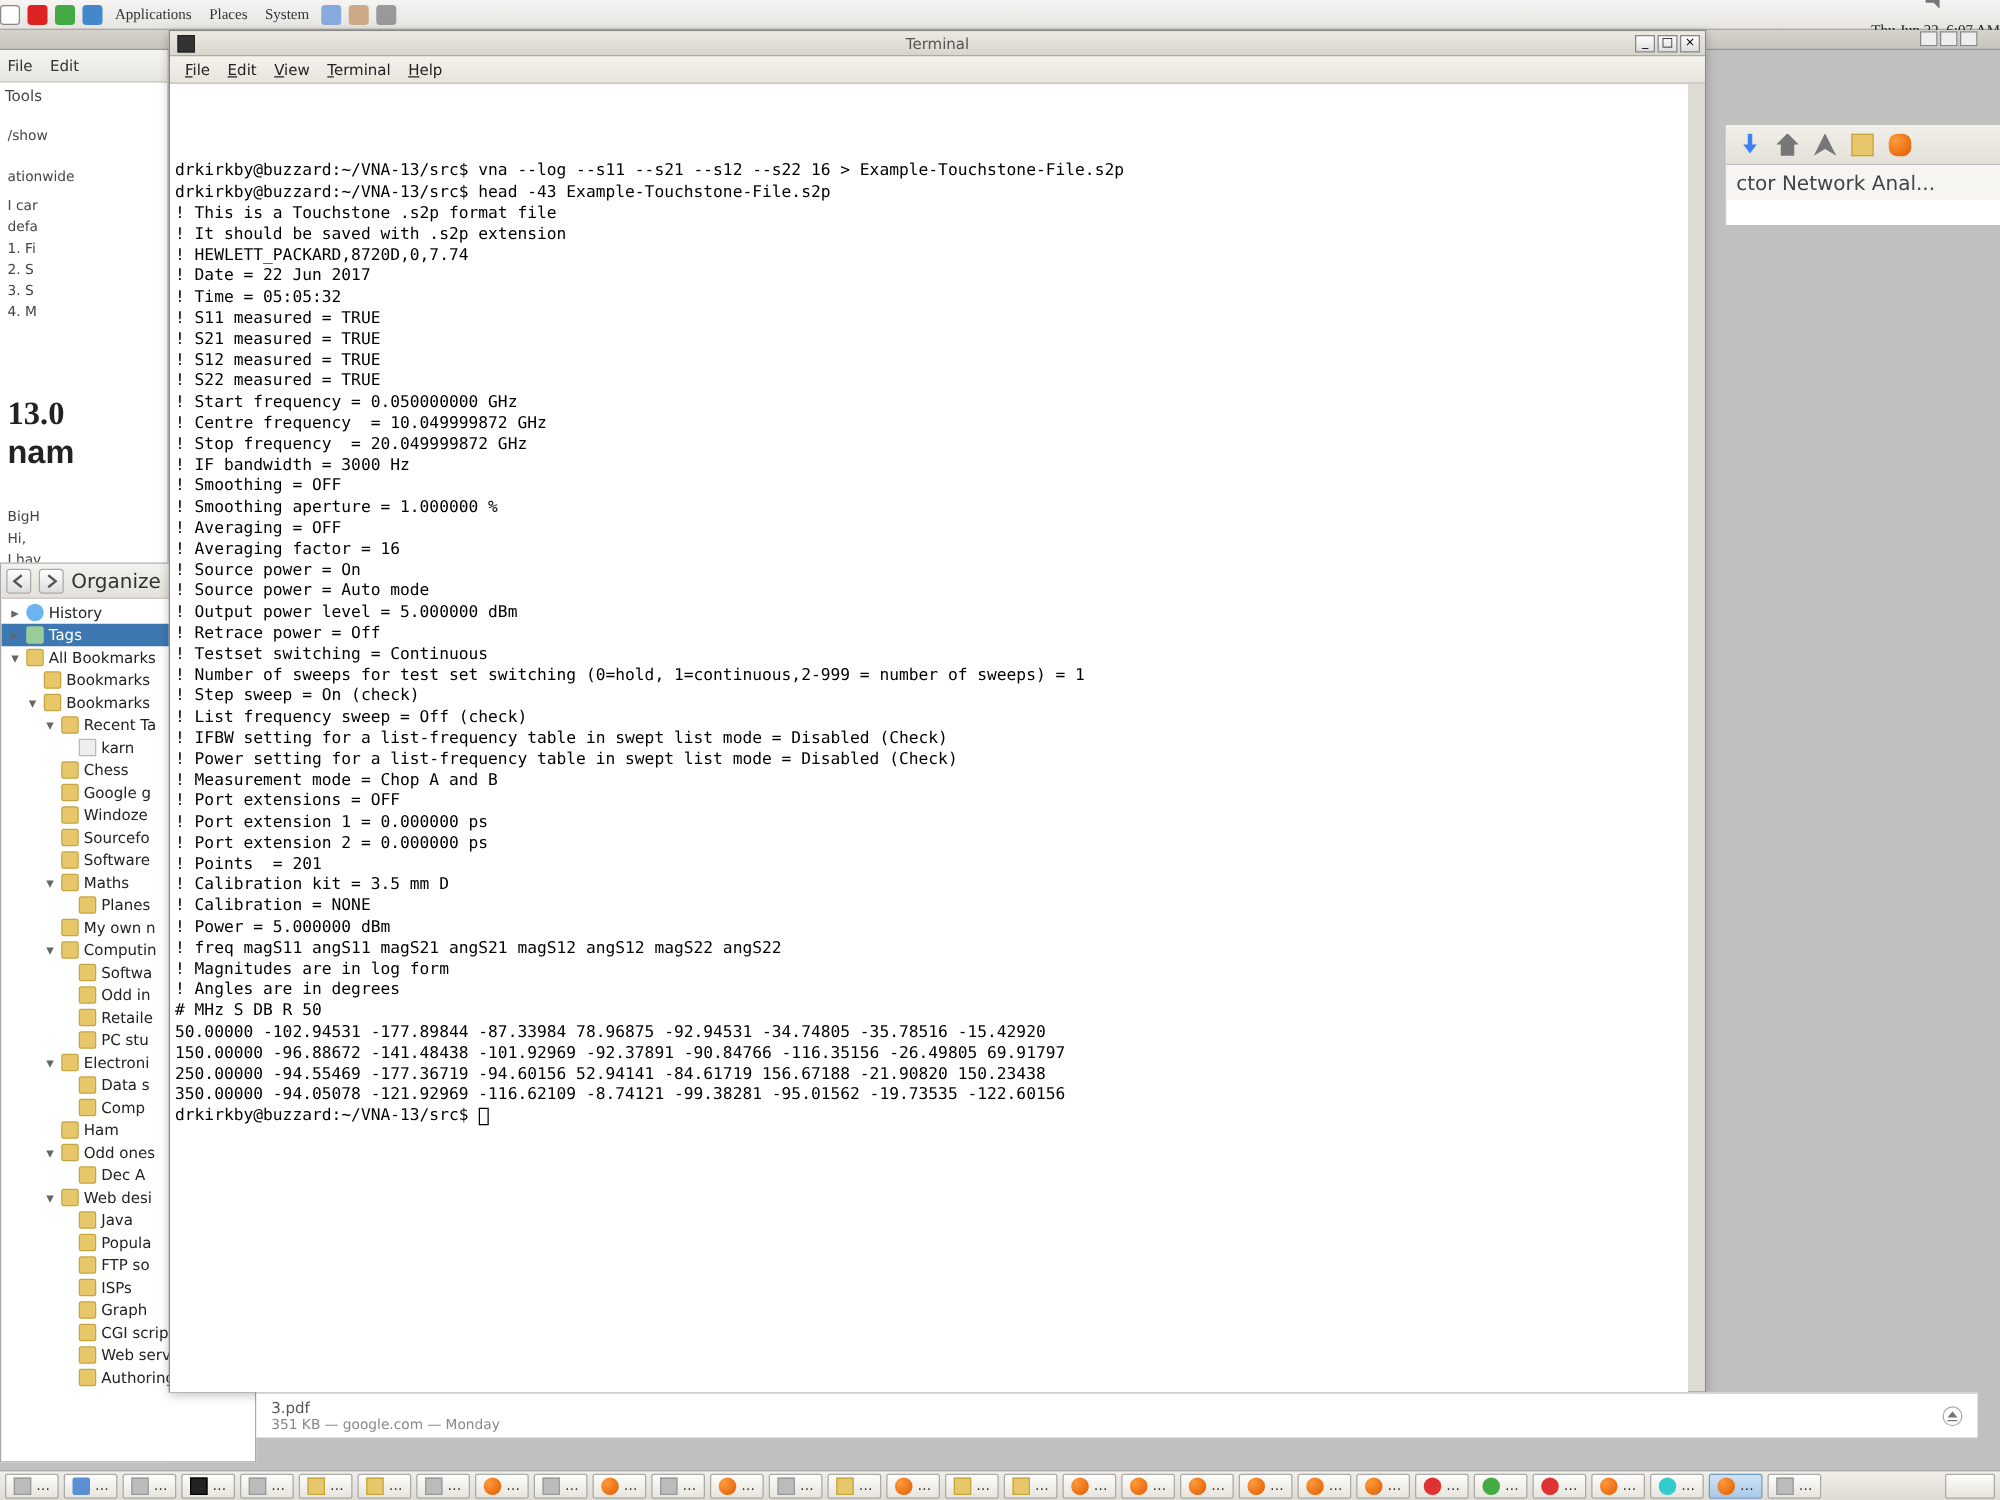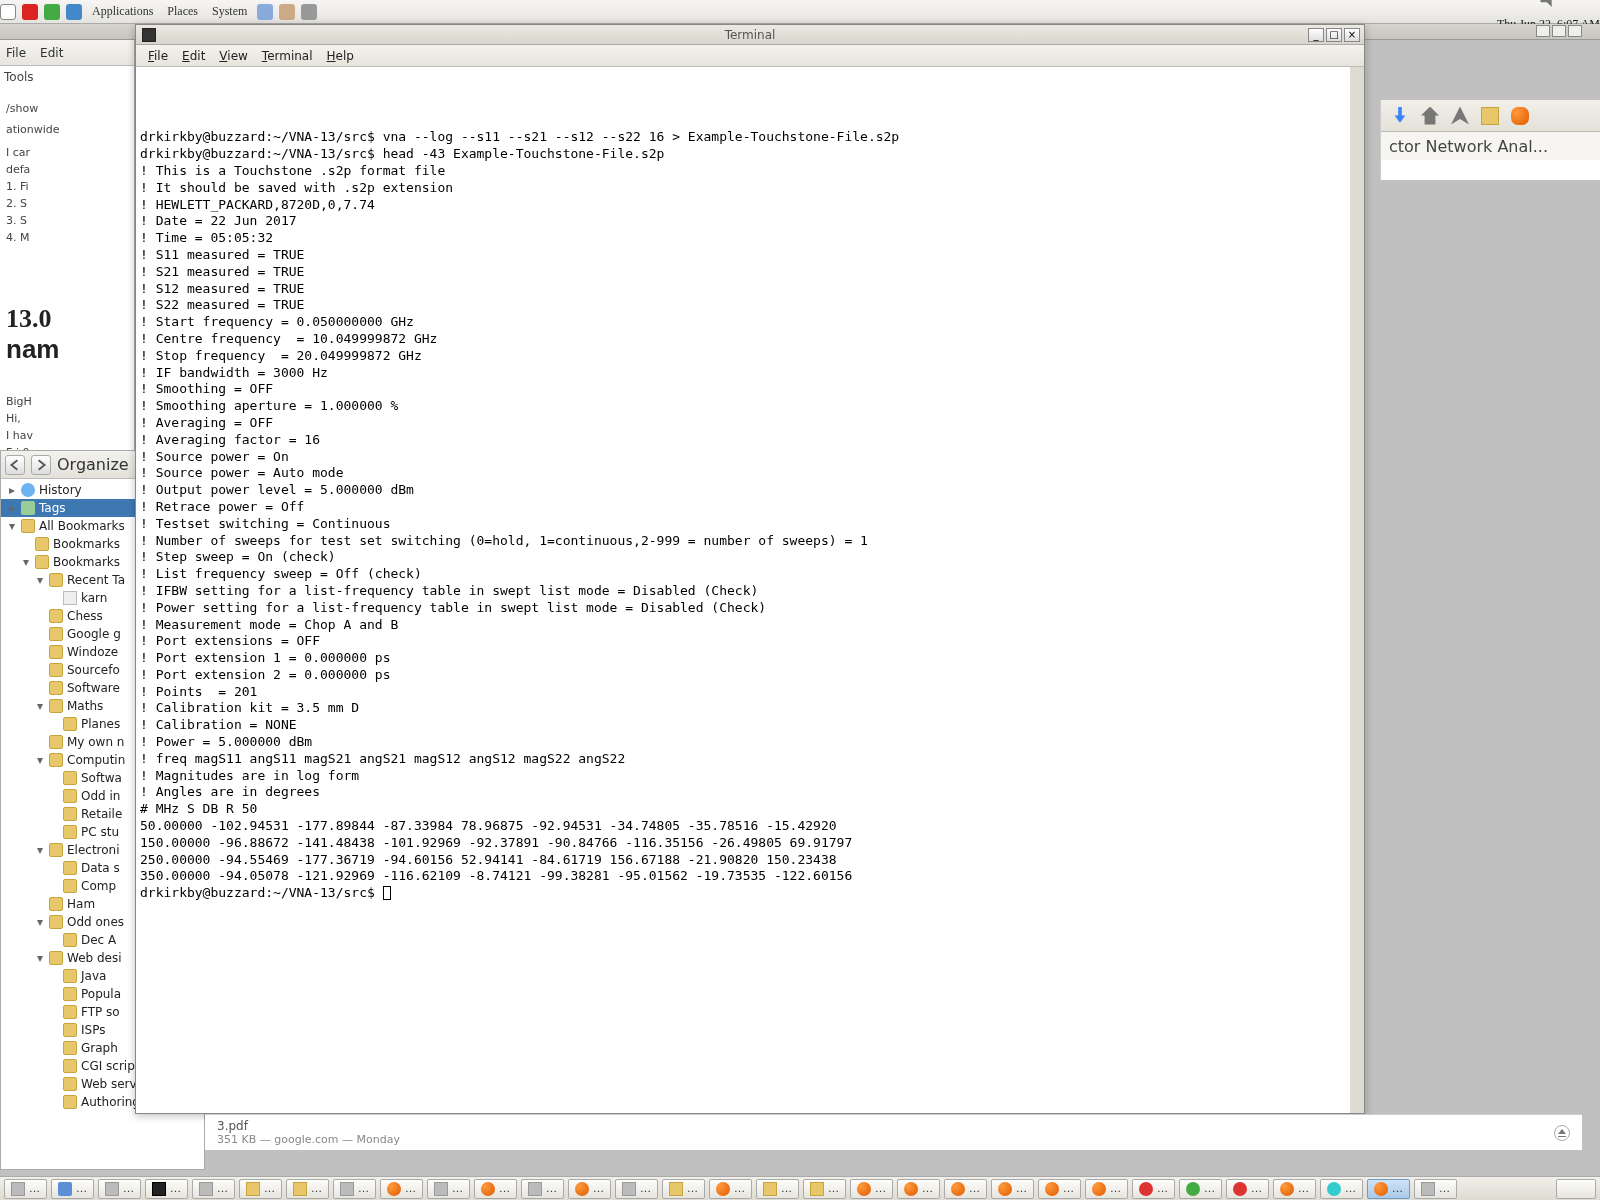--- a/index.html
+++ b/index.html
@@ -268,21 +268,21 @@
 </div>
 
 <div class="bg-left">
   <div class="bg-left-menubar">
     <span>File</span>
     <span>Edit</span>
   </div>
   <div class="bg-left-body">
     <div style="position:absolute;top:30px;left:4px;font-size:12px">Tools</div>
     <div class="trunc" style="margin-top:30px">/show</div>
-    <div class="trunc" style="margin-top:8px">ationwide</div>
+    <div class="trunc" style="margin-top:20px">ationwide</div>
     <div class="trunc" style="margin-top:10px">I car</div>
     <div class="trunc">defa</div>
     <div class="trunc">1. Fi</div>
     <div class="trunc">2. S</div>
     <div class="trunc">3. S</div>
     <div class="trunc">4. M</div>
     <div class="bg-left-big">13.0</div>
     <div class="bg-left-big2">nam</div>
     <div class="trunc" style="margin-top:30px">BigH</div>
     <div class="trunc">Hi,</div>

